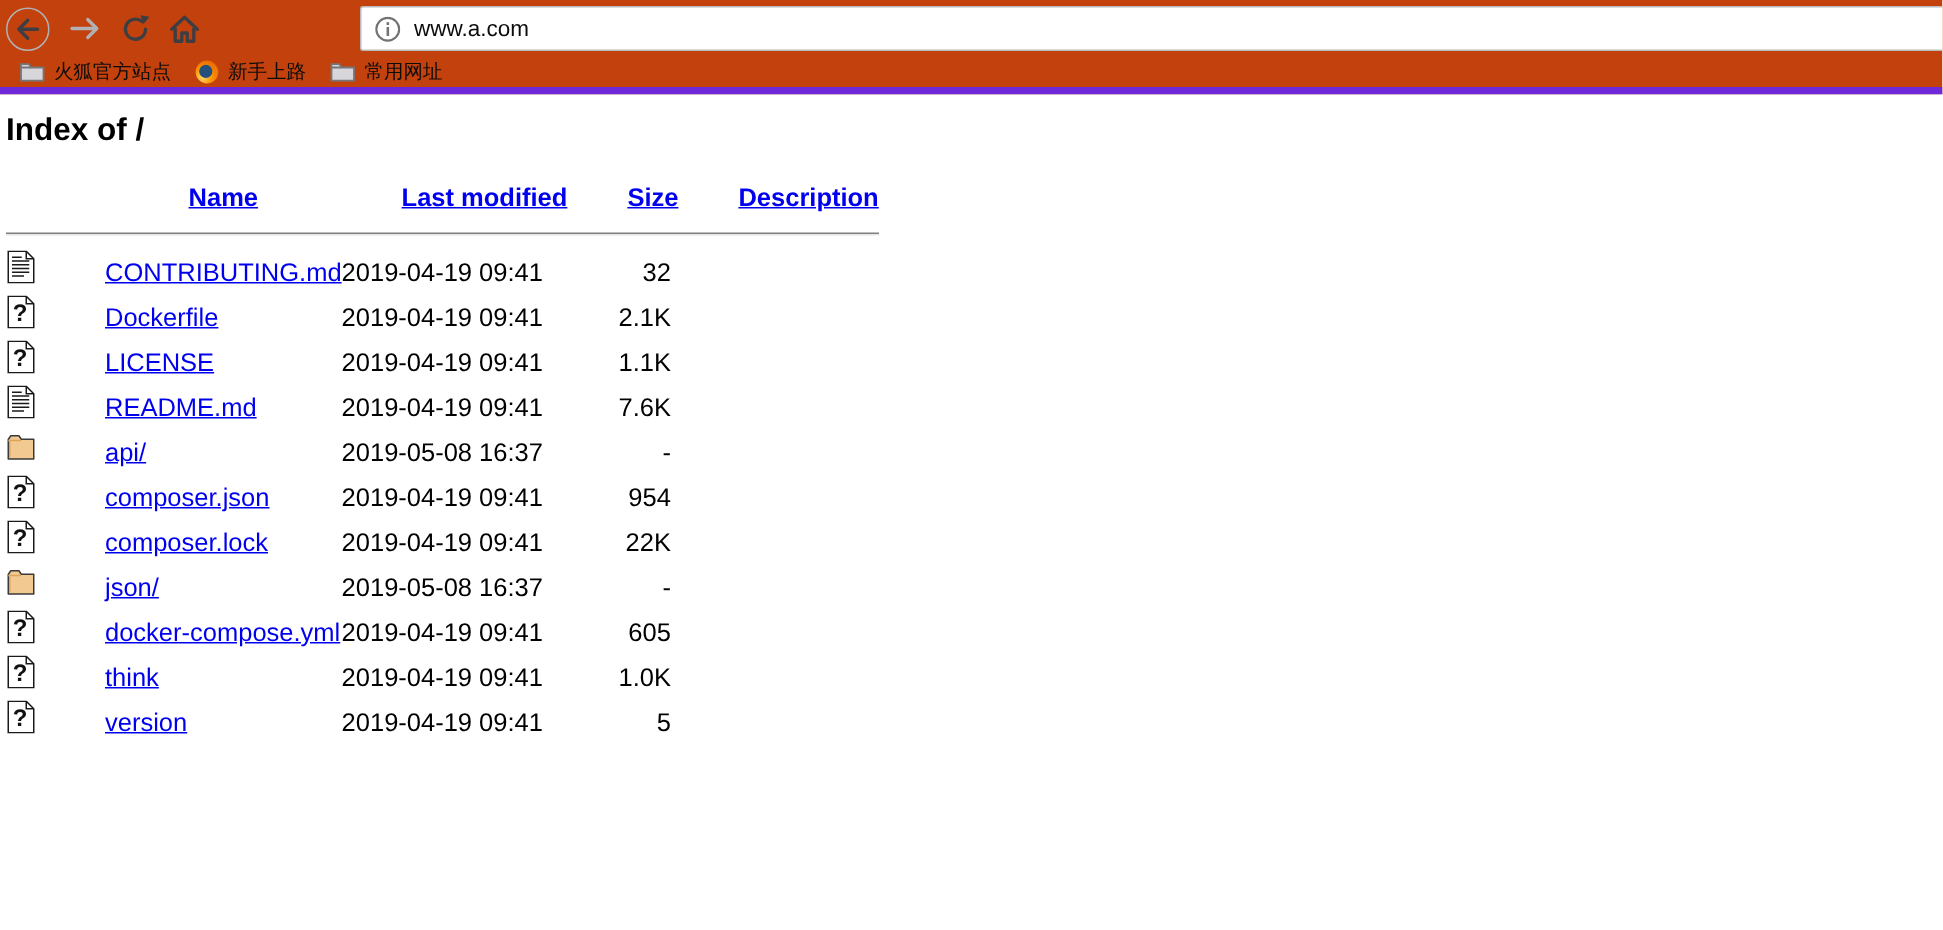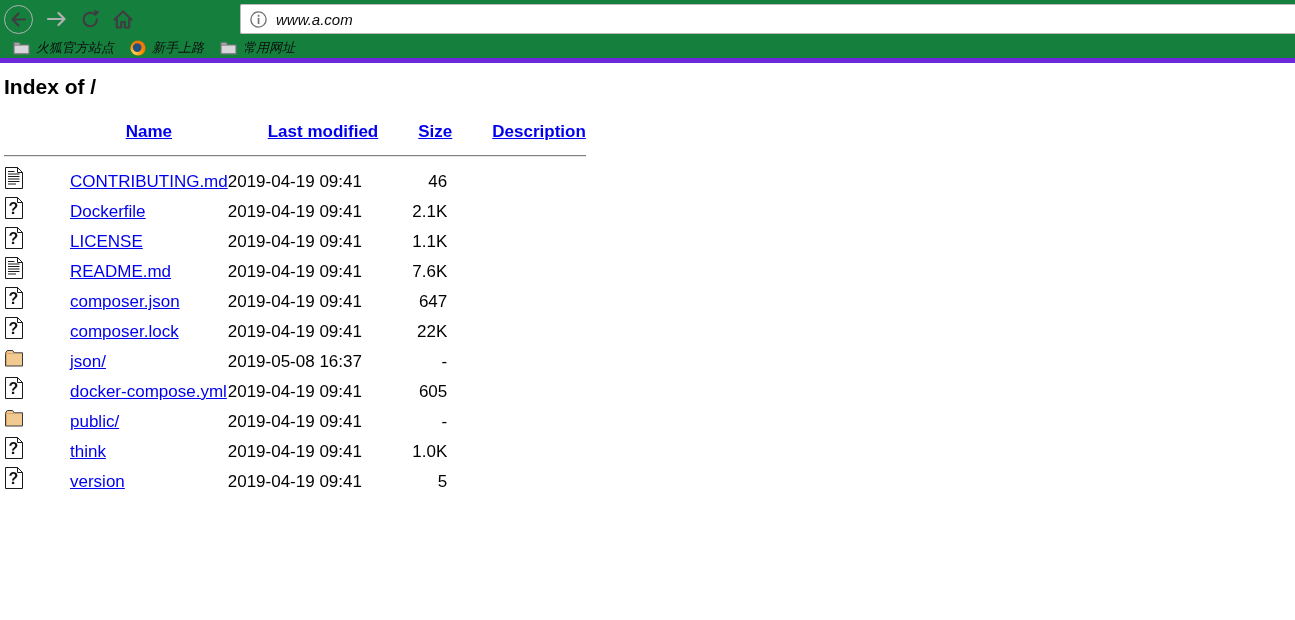--- a/index.html
+++ b/index.html
@@ -1,20 +1,20 @@
 <!DOCTYPE html>
 <html><head>
 <meta charset="utf-8">
 <style>
   * { margin:0; padding:0; box-sizing:border-box; }
   html,body { width:1295px; height:620px; background:#fff; overflow:hidden;
               font-family:"Liberation Sans","DejaVu Sans",sans-serif; }
 
   
-  .chrome { background:#15803d;font-style:italic; }
+  .chrome { background:#c2410c; }
   .toolbar { height:38px; display:flex; align-items:center; }
   .nav { width:240px; display:flex; align-items:center; gap:11px; padding-left:3px; flex:none; }
   .nav .btn { display:flex; align-items:center; justify-content:center; cursor:pointer; }
   .urlbar { flex:1; height:30px; background:#fff; border:1px solid #b9b9be; border-right:none;
             border-radius:2px 0 0 2px; display:flex; align-items:center; padding:0 9px; gap:9px; }
   .url-text { font-size:15px; color:#0c0c0d; }
   .bookmarks { height:25px; display:flex; align-items:center; padding-left:5px;
                border-bottom:5px solid #6d28d9; }
   .bm { display:flex; align-items:center; gap:6px; padding:2px 8px; font-size:13px;
         color:#0c0c0d; cursor:pointer; white-space:nowrap; }
@@ -154,21 +154,21 @@
                   <line x1="4" y1="4.5" x2="10.5" y2="4.5"></line>
                   <line x1="4" y1="7" x2="15.5" y2="7"></line>
                   <line x1="4" y1="9.5" x2="15.5" y2="9.5"></line>
                   <line x1="4" y1="12" x2="15.5" y2="12"></line>
                   <line x1="4" y1="14.5" x2="15.5" y2="14.5"></line>
                   <line x1="4" y1="17" x2="12" y2="17"></line>
                 </g>
               </svg></span></td>
     <td class="cell-name"><a class="lnk" href="#">CONTRIBUTING.md</a></td>
     <td class="cell-mod">2019-04-19 09:41</td>
-    <td class="cell-size">46</td>
+    <td class="cell-size">32</td>
     <td class="cell-desc"></td>
   </tr>
         <tr>
     <td class="icon-cell"><span><svg width="20" height="22" viewBox="0 0 20 22">
                 <path d="M1.5 0.5 H13.5 L18.5 5.5 V21.5 H1.5 Z" fill="#ffffff" stroke="#1a1a1a" stroke-width="1"></path>
                 <path d="M13.5 0.5 V5.5 H18.5" fill="none" stroke="#1a1a1a" stroke-width="1"></path>
                 <text x="4.5" y="17" font-family="Liberation Sans, sans-serif" font-size="16" font-weight="bold" fill="#111111">?</text>
               </svg></span></td>
     <td class="cell-name"><a class="lnk" href="#">Dockerfile</a></td>
     <td class="cell-mod">2019-04-19 09:41</td>
@@ -199,75 +199,75 @@
                   <line x1="4" y1="17" x2="12" y2="17"></line>
                 </g>
               </svg></span></td>
     <td class="cell-name"><a class="lnk" href="#">README.md</a></td>
     <td class="cell-mod">2019-04-19 09:41</td>
     <td class="cell-size">7.6K</td>
     <td class="cell-desc"></td>
   </tr>
         <tr>
     <td class="icon-cell"><span><svg width="20" height="22" viewBox="0 0 20 22">
-                <path d="M1.5 0.5 H13.5 L18.5 5.5 V21.5 H1.5 Z" fill="#ffffff" stroke="#1a1a1a" stroke-width="1"></path>
-                <path d="M13.5 0.5 V5.5 H18.5" fill="none" stroke="#1a1a1a" stroke-width="1"></path>
-                <text x="4.5" y="17" font-family="Liberation Sans, sans-serif" font-size="16" font-weight="bold" fill="#111111">?</text>
-              </svg></span></td>
-    <td class="cell-name"><a class="lnk" href="#">composer.json</a></td>
-    <td class="cell-mod">2019-04-19 09:41</td>
-    <td class="cell-size">647</td>
-    <td class="cell-desc"></td>
-  </tr>
-        <tr>
-    <td class="icon-cell"><span><svg width="20" height="22" viewBox="0 0 20 22">
-                <path d="M1.5 0.5 H13.5 L18.5 5.5 V21.5 H1.5 Z" fill="#ffffff" stroke="#1a1a1a" stroke-width="1"></path>
-                <path d="M13.5 0.5 V5.5 H18.5" fill="none" stroke="#1a1a1a" stroke-width="1"></path>
-                <text x="4.5" y="17" font-family="Liberation Sans, sans-serif" font-size="16" font-weight="bold" fill="#111111">?</text>
-              </svg></span></td>
-    <td class="cell-name"><a class="lnk" href="#">composer.lock</a></td>
-    <td class="cell-mod">2019-04-19 09:41</td>
-    <td class="cell-size">22K</td>
-    <td class="cell-desc"></td>
-  </tr>
-        <tr>
-    <td class="icon-cell"><span><svg width="20" height="22" viewBox="0 0 20 22">
                 <path d="M1.5 19 V6 L3.2 3.5 H8.6 L10.2 5.8 H18.5 V19 Z" fill="#F2C990" stroke="#3a3a3a" stroke-width="1" stroke-linejoin="round"></path>
                 <path d="M1.5 6.6 H10" fill="none" stroke="#dba55e" stroke-width="1"></path>
                 <path d="M2.5 18 V7.5" fill="none" stroke="#dba55e" stroke-width="1"></path>
               </svg></span></td>
+    <td class="cell-name"><a class="lnk" href="#">api/</a></td>
+    <td class="cell-mod">2019-05-08 16:37</td>
+    <td class="cell-size">-</td>
+    <td class="cell-desc"></td>
+  </tr>
+        <tr>
+    <td class="icon-cell"><span><svg width="20" height="22" viewBox="0 0 20 22">
+                <path d="M1.5 0.5 H13.5 L18.5 5.5 V21.5 H1.5 Z" fill="#ffffff" stroke="#1a1a1a" stroke-width="1"></path>
+                <path d="M13.5 0.5 V5.5 H18.5" fill="none" stroke="#1a1a1a" stroke-width="1"></path>
+                <text x="4.5" y="17" font-family="Liberation Sans, sans-serif" font-size="16" font-weight="bold" fill="#111111">?</text>
+              </svg></span></td>
+    <td class="cell-name"><a class="lnk" href="#">composer.json</a></td>
+    <td class="cell-mod">2019-04-19 09:41</td>
+    <td class="cell-size">954</td>
+    <td class="cell-desc"></td>
+  </tr>
+        <tr>
+    <td class="icon-cell"><span><svg width="20" height="22" viewBox="0 0 20 22">
+                <path d="M1.5 0.5 H13.5 L18.5 5.5 V21.5 H1.5 Z" fill="#ffffff" stroke="#1a1a1a" stroke-width="1"></path>
+                <path d="M13.5 0.5 V5.5 H18.5" fill="none" stroke="#1a1a1a" stroke-width="1"></path>
+                <text x="4.5" y="17" font-family="Liberation Sans, sans-serif" font-size="16" font-weight="bold" fill="#111111">?</text>
+              </svg></span></td>
+    <td class="cell-name"><a class="lnk" href="#">composer.lock</a></td>
+    <td class="cell-mod">2019-04-19 09:41</td>
+    <td class="cell-size">22K</td>
+    <td class="cell-desc"></td>
+  </tr>
+        <tr>
+    <td class="icon-cell"><span><svg width="20" height="22" viewBox="0 0 20 22">
+                <path d="M1.5 19 V6 L3.2 3.5 H8.6 L10.2 5.8 H18.5 V19 Z" fill="#F2C990" stroke="#3a3a3a" stroke-width="1" stroke-linejoin="round"></path>
+                <path d="M1.5 6.6 H10" fill="none" stroke="#dba55e" stroke-width="1"></path>
+                <path d="M2.5 18 V7.5" fill="none" stroke="#dba55e" stroke-width="1"></path>
+              </svg></span></td>
     <td class="cell-name"><a class="lnk" href="#">json/</a></td>
     <td class="cell-mod">2019-05-08 16:37</td>
     <td class="cell-size">-</td>
     <td class="cell-desc"></td>
   </tr>
         <tr>
     <td class="icon-cell"><span><svg width="20" height="22" viewBox="0 0 20 22">
                 <path d="M1.5 0.5 H13.5 L18.5 5.5 V21.5 H1.5 Z" fill="#ffffff" stroke="#1a1a1a" stroke-width="1"></path>
                 <path d="M13.5 0.5 V5.5 H18.5" fill="none" stroke="#1a1a1a" stroke-width="1"></path>
                 <text x="4.5" y="17" font-family="Liberation Sans, sans-serif" font-size="16" font-weight="bold" fill="#111111">?</text>
               </svg></span></td>
     <td class="cell-name"><a class="lnk" href="#">docker-compose.yml</a></td>
     <td class="cell-mod">2019-04-19 09:41</td>
     <td class="cell-size">605</td>
     <td class="cell-desc"></td>
   </tr>
         <tr>
     <td class="icon-cell"><span><svg width="20" height="22" viewBox="0 0 20 22">
-                <path d="M1.5 19 V6 L3.2 3.5 H8.6 L10.2 5.8 H18.5 V19 Z" fill="#F2C990" stroke="#3a3a3a" stroke-width="1" stroke-linejoin="round"></path>
-                <path d="M1.5 6.6 H10" fill="none" stroke="#dba55e" stroke-width="1"></path>
-                <path d="M2.5 18 V7.5" fill="none" stroke="#dba55e" stroke-width="1"></path>
-              </svg></span></td>
-    <td class="cell-name"><a class="lnk" href="#">public/</a></td>
-    <td class="cell-mod">2019-04-19 09:41</td>
-    <td class="cell-size">-</td>
-    <td class="cell-desc"></td>
-  </tr>
-        <tr>
-    <td class="icon-cell"><span><svg width="20" height="22" viewBox="0 0 20 22">
                 <path d="M1.5 0.5 H13.5 L18.5 5.5 V21.5 H1.5 Z" fill="#ffffff" stroke="#1a1a1a" stroke-width="1"></path>
                 <path d="M13.5 0.5 V5.5 H18.5" fill="none" stroke="#1a1a1a" stroke-width="1"></path>
                 <text x="4.5" y="17" font-family="Liberation Sans, sans-serif" font-size="16" font-weight="bold" fill="#111111">?</text>
               </svg></span></td>
     <td class="cell-name"><a class="lnk" href="#">think</a></td>
     <td class="cell-mod">2019-04-19 09:41</td>
     <td class="cell-size">1.0K</td>
     <td class="cell-desc"></td>
   </tr>
         <tr>

